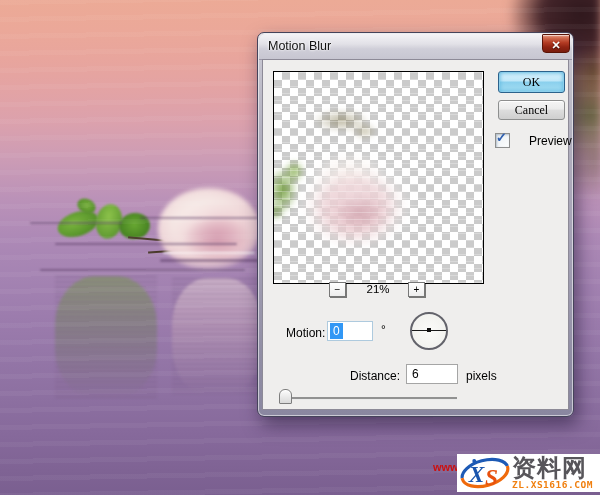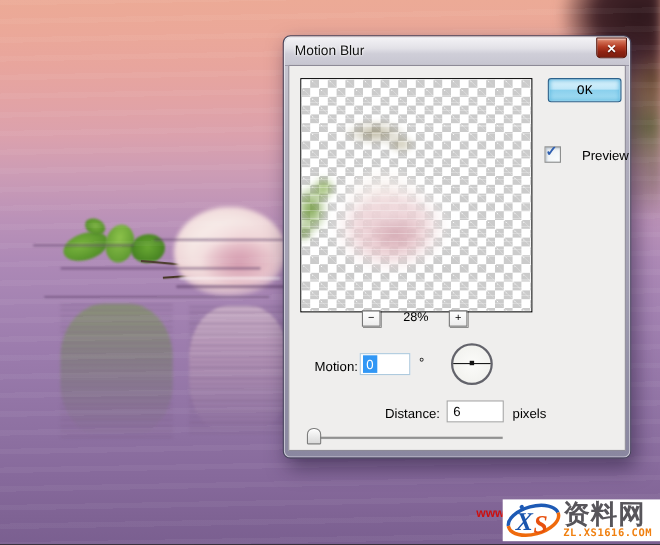--- a/index.html
+++ b/index.html
@@ -85,21 +85,21 @@
       radial-gradient(ellipse 48px 42px at 40% 64%,rgba(216,160,170,.95),rgba(226,184,190,.75) 55%,rgba(238,214,214,.3) 80%,transparent 100%),
       radial-gradient(ellipse 34px 26px at 37% 50%,rgba(244,234,228,.85),transparent 100%),
       radial-gradient(ellipse 14px 24px at 9% 56%,rgba(110,155,55,.9),transparent 100%),
       radial-gradient(ellipse 10px 12px at 14% 47%,rgba(122,165,62,.8),transparent 100%),
       radial-gradient(ellipse 9px 10px at 6% 66%,rgba(100,140,50,.7),transparent 100%),
       radial-gradient(ellipse 26px 12px at 34% 23%,rgba(125,115,70,.5),transparent 100%),
       radial-gradient(ellipse 12px 9px at 44% 28%,rgba(142,132,86,.45),transparent 100%);}
   .streaks{position:absolute;inset:0;opacity:.55;
     background:repeating-linear-gradient(180deg,rgba(255,255,255,.5) 0 1px,rgba(255,255,255,0) 1px 7px);}
 
-  .btn{position:absolute;font-family:Liberation Mono, monospace;font-size:12px;color:#000;
+  .btn{position:absolute;font-family:Liberation Serif, serif;font-size:12px;color:#000;
     border-radius:3px;cursor:default;padding:0;}
   .ok{left:240px;top:38px;width:67px;height:22px;border:1px solid #2c628b;
     background:linear-gradient(180deg,#dff3fc 0%,#bfe7f8 45%,#8ad0ed 50%,#a7def3 100%);
     box-shadow:inset 0 0 4px 1px #5db8e0,inset 0 0 0 1px #cfeefb;}
   .cancel{left:240px;top:67px;width:67px;height:20px;border:1px solid #8e8f8f;
     background:linear-gradient(180deg,#f5f5f5 0%,#ebebeb 45%,#dddddd 50%,#cfcfcf 100%);
     box-shadow:inset 0 1px 0 #fff;}
   .checkrow{position:absolute;left:237px;top:100px;display:flex;align-items:center;cursor:default;}
   .cb{position:relative;width:13px;height:13px;border:1px solid #8e8f8f;background:linear-gradient(135deg,#e9eef2,#fdfefe);
     box-shadow:inset 1px 1px 2px rgba(120,140,160,.5);}
@@ -178,30 +178,31 @@
     </div>
     <div class="client"></div>
 
     <div class="well">
       <div class="checker"></div>
       <div class="art"></div>
       <div class="streaks"></div>
     </div>
 
     <button class="btn ok">OK</button>
+    <button class="btn cancel">Cancel</button>
 
     <div class="checkrow">
       <span class="cb">
         <span class="tick">✓</span>
       </span>
       <span class="cblabel">Preview</span>
     </div>
 
     <button class="zbtn minus">−</button>
-    <span class="zlevel">28%</span>
+    <span class="zlevel">21%</span>
     <button class="zbtn plus">+</button>
 
     <span class="lbl angle-lbl">Motion:</span>
     <div class="textbox angle-box">
       <span class="sel">0</span>
     </div>
     <span class="deg">°</span>
     <div class="dial">
       <div class="dline"></div>
       <div class="ddot"></div>

